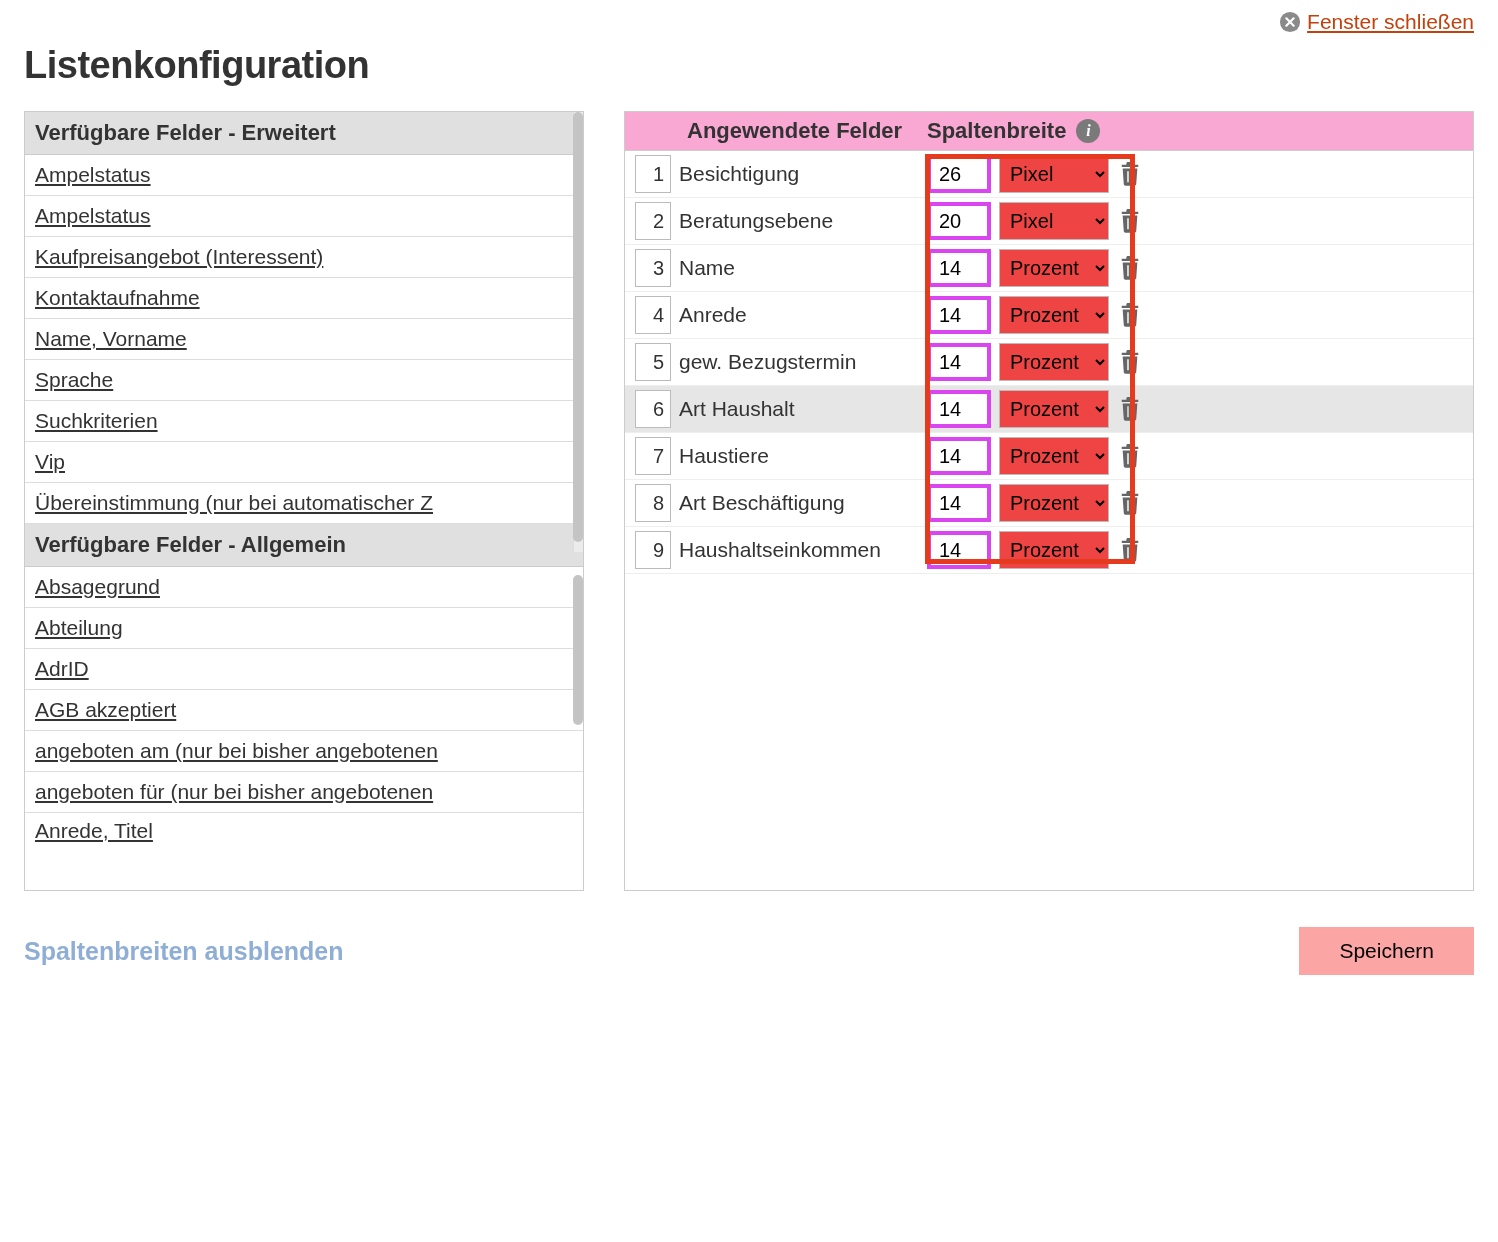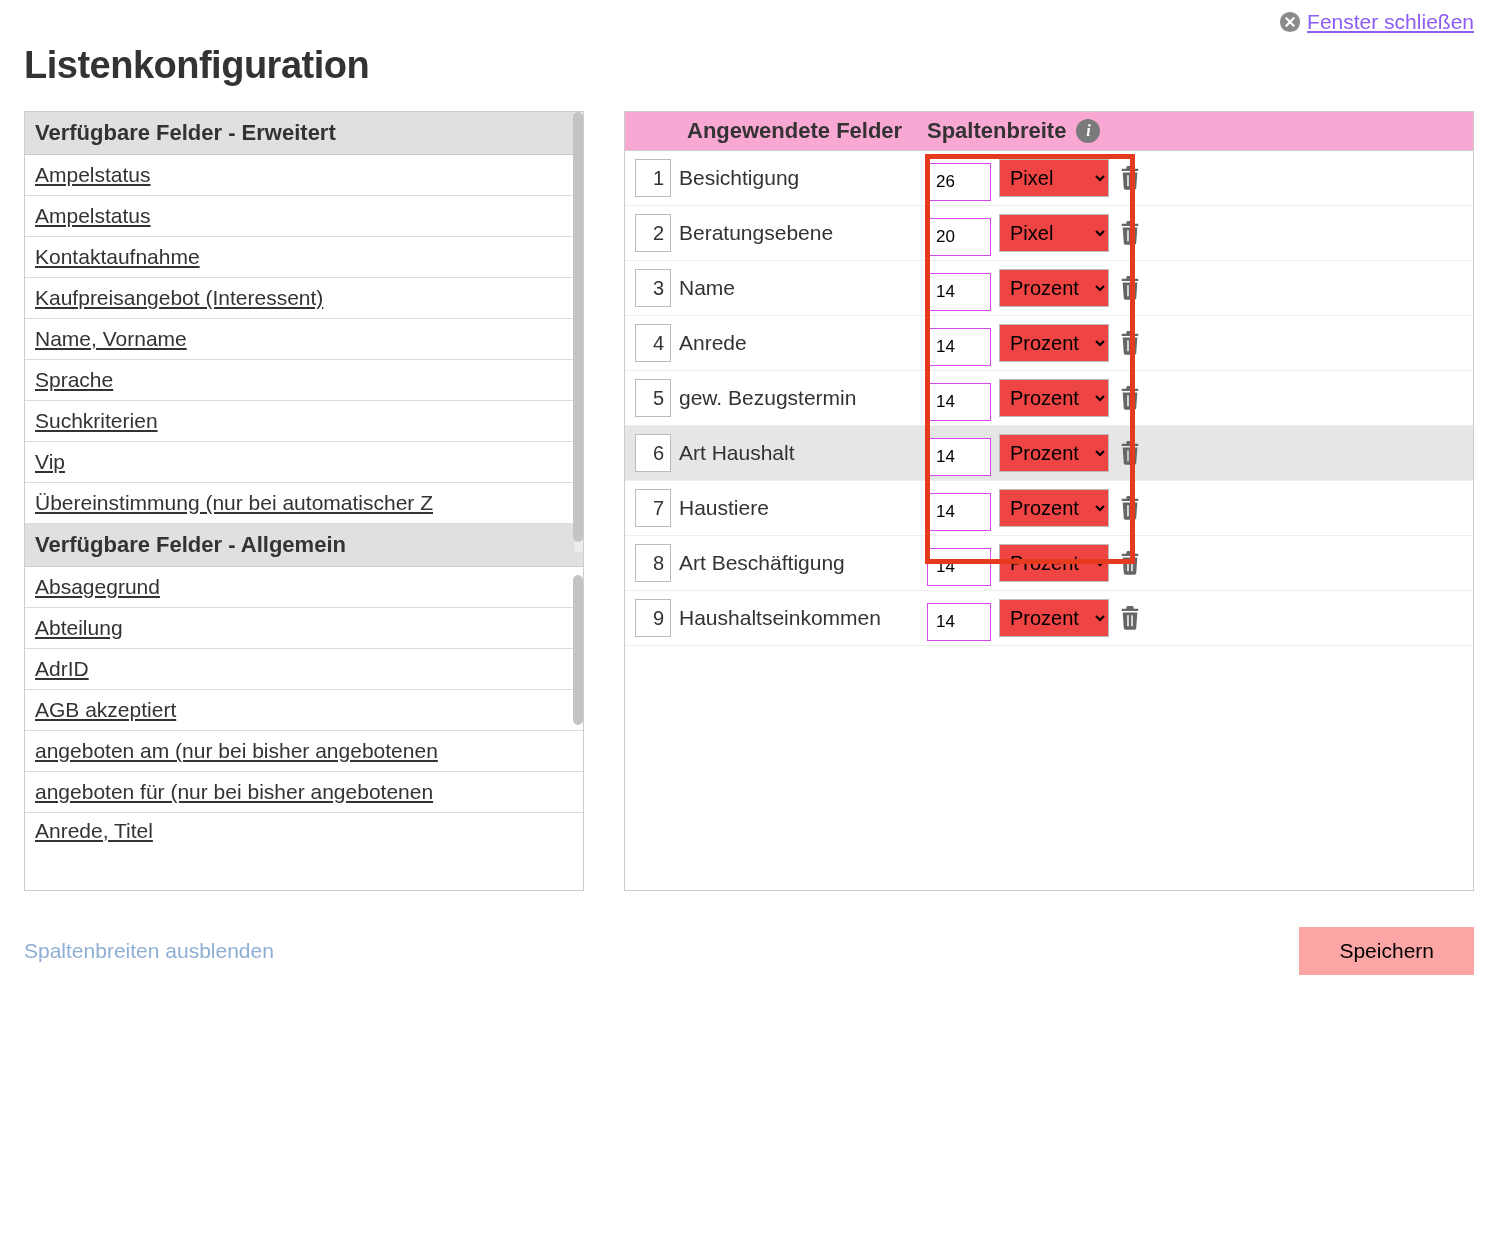--- a/index.html
+++ b/index.html
@@ -14,21 +14,21 @@
     .close-bar {
       display: flex;
       justify-content: flex-end;
       align-items: center;
       padding: 10px 0 0 0;
       gap: 6px;
     }
     .close-icon-svg { width: 22px; height: 22px; }
     .close-link {
       text-decoration: underline;
-      color: #8b5cf6;
+      color: #c2410c;
       cursor: pointer;
     }
     h1 {
       font-size: 38px;
       font-weight: 600;
       margin: 10px 0 24px 0;
       letter-spacing: -0.5px;
     }
     .columns {
       display: flex;
@@ -136,25 +136,24 @@
       background: #fff;
     }
     .field-name {
       width: 240px;
       white-space: nowrap;
       overflow: hidden;
     }
     .width-input {
       width: 64px;
       height: 38px;
-      border: 1px solid #d946ef;
-      font-size: 17px;
+      border: 4px solid #d946ef;
+      font-size: 20px;
       padding: 0 8px;
       font-family: inherit;
-      margin-top: 8px;
     }
     .unit-select {
       width: 110px;
       height: 38px;
       border: 1px solid #bbb;
       font-size: 20px;
       padding: 0 6px;
       font-family: inherit;
       background: #ef4444;
     }
@@ -174,21 +173,22 @@
     }
     .footer {
       display: flex;
       justify-content: space-between;
       align-items: center;
       margin-top: 36px;
     }
     .link-muted {
       color: #8faed6;
       cursor: pointer;
-      font-size: 21px;
+      font-size: 25px;
+      font-weight: bold;
     }
     .save-btn {
       background: #fca5a5;
       border: none;
       padding: 12px 40px;
       font-size: 21px;
       font-family: inherit;
       cursor: pointer;
     }
   </style>
@@ -207,22 +207,22 @@
 
 <h1>Listenkonfiguration</h1>
 
 <div class="columns">
 
   <div class="pane pane-left">
     <div class="scroll-area" id="left-scroll">
         <div class="section-header">Verfügbare Felder - Erweitert</div>
         <div class="avail-item">Ampelstatus</div>
         <div class="avail-item">Ampelstatus</div>
+        <div class="avail-item">Kaufpreisangebot (Interessent)</div>
         <div class="avail-item">Kontaktaufnahme</div>
-        <div class="avail-item">Kaufpreisangebot (Interessent)</div>
         <div class="avail-item">Name, Vorname</div>
         <div class="avail-item">Sprache</div>
         <div class="avail-item">Suchkriterien</div>
         <div class="avail-item">Vip</div>
         <div class="avail-item">Übereinstimmung (nur bei automatischer Z</div>
         <div class="section-header">Verfügbare Felder - Allgemein</div>
         <div class="avail-item">Absagegrund</div>
         <div class="avail-item">Abteilung</div>
         <div class="avail-item">AdrID</div>
         <div class="avail-item">AGB akzeptiert</div>

